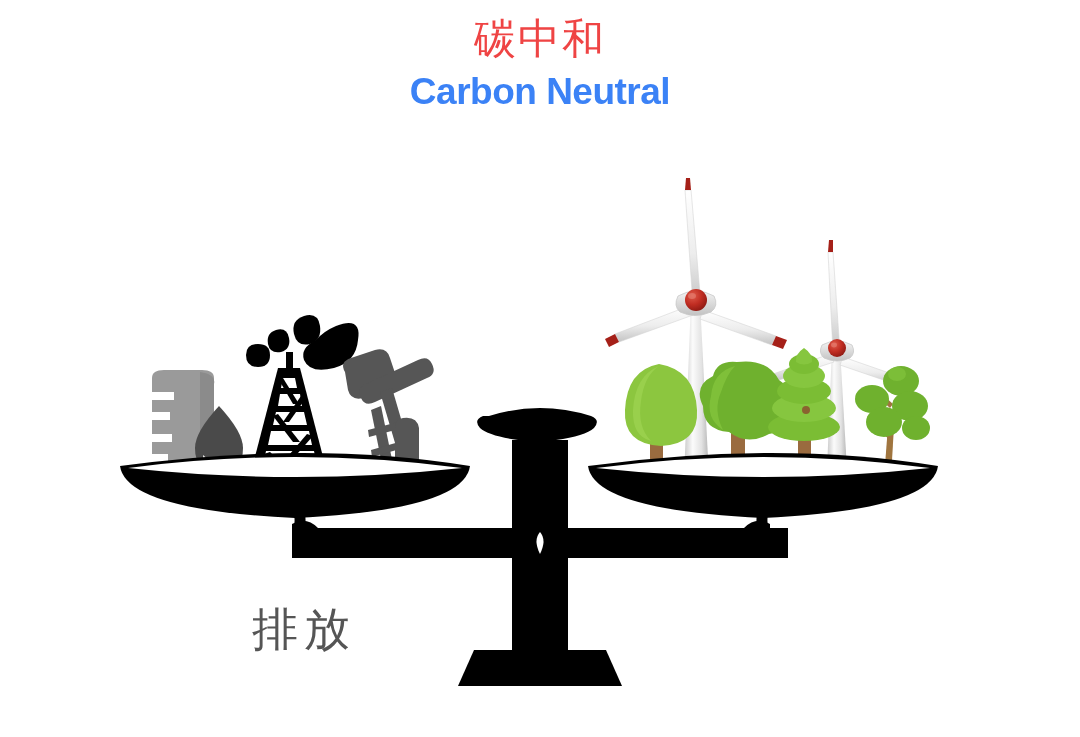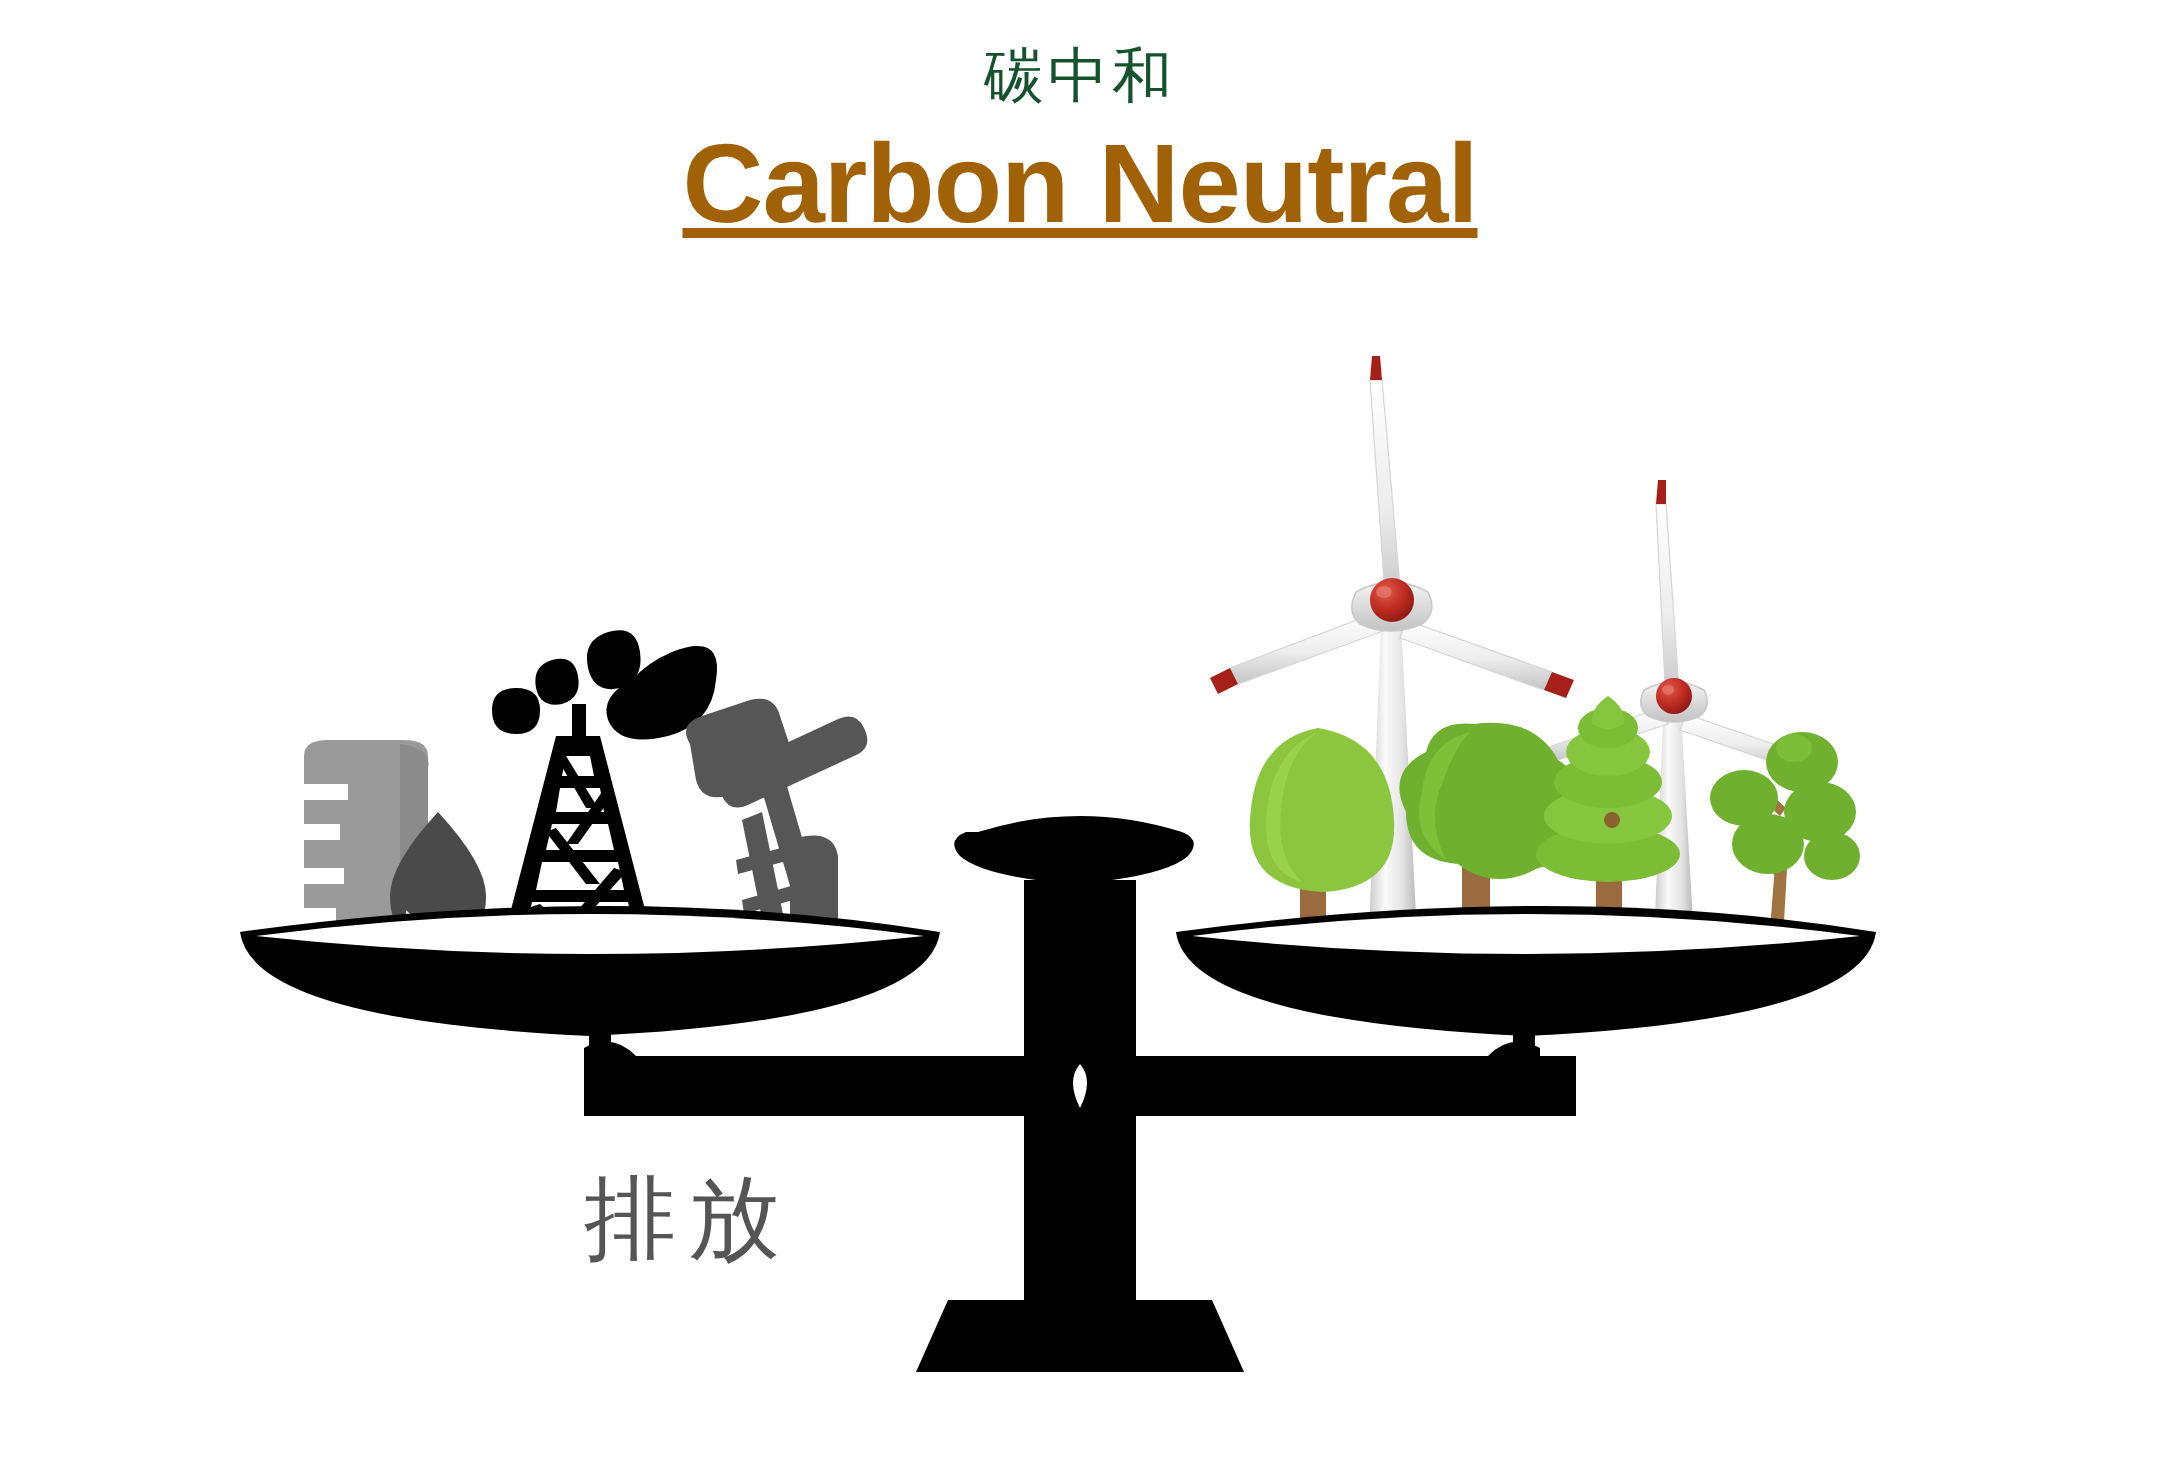--- a/index.html
+++ b/index.html
@@ -22,47 +22,46 @@
   
   .title-block {
     position: absolute;
     left: 0;
     top: 14px;
     width: 1080px;
     text-align: center;
     user-select: none;
   }
   .title-cn {
-    font-size: 30px;
+    font-size: 42px;
     line-height: 50px;
-    color: #14532d;
+    color: #ef4444;
     letter-spacing: 2px;
     font-weight: 400;
   }
   .title-en {
-    font-size: 56px;
+    font-size: 37px;
     line-height: 56px;
-    color: #a16207;
+    color: #3b82f6;
     font-weight: 600;
     letter-spacing: -0.5px;
-    text-decoration: underline;
   }
 
   
   .caption {
     position: absolute;
     font-size: 46px;
     line-height: 54px;
     color: #555555;
     letter-spacing: 6px;
     font-weight: 400;
     user-select: none;
     white-space: nowrap;
   }
-  .caption-left  { left: 252px; top: 582px; margin-left: 40px; }
+  .caption-left  { left: 252px; top: 602px; }
   .caption-right { left: 712px; top: 582px; }
 
   
   .art {
     position: absolute;
     left: 0;
     top: 0;
     width: 1080px;
     height: 737px;
   }

